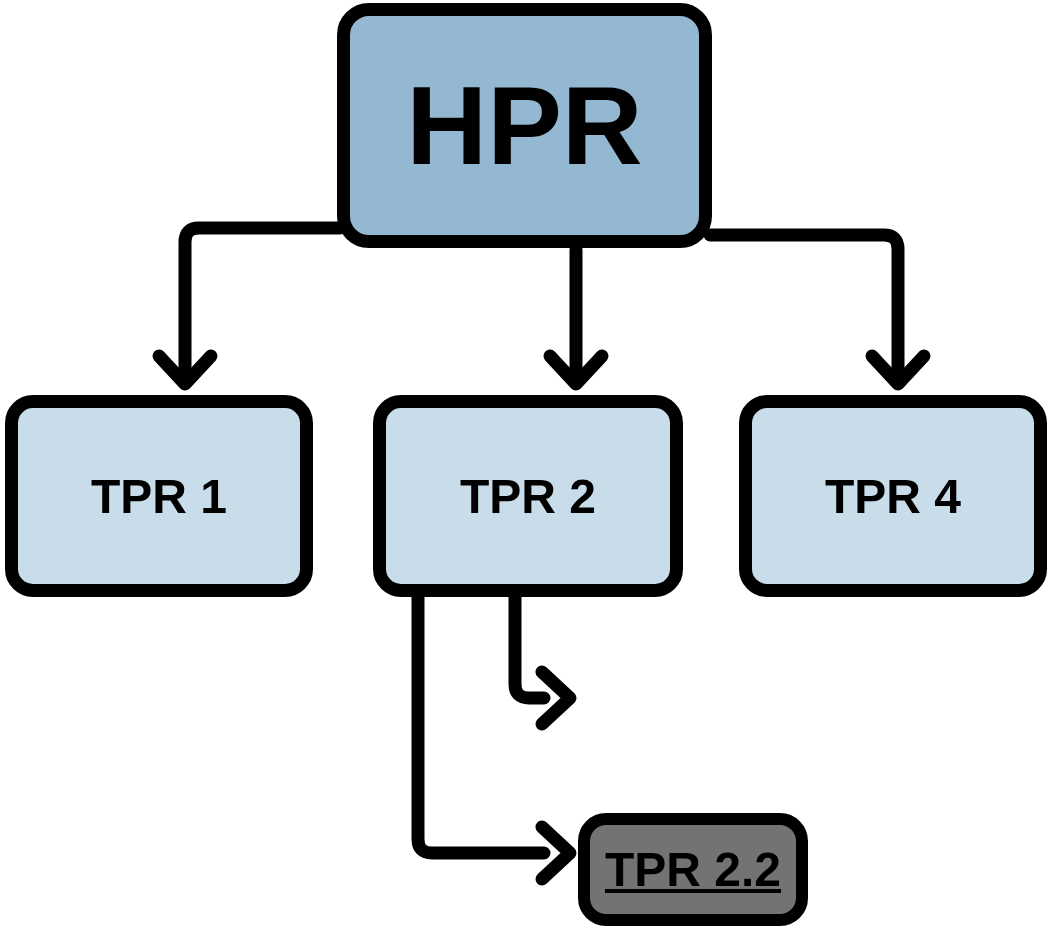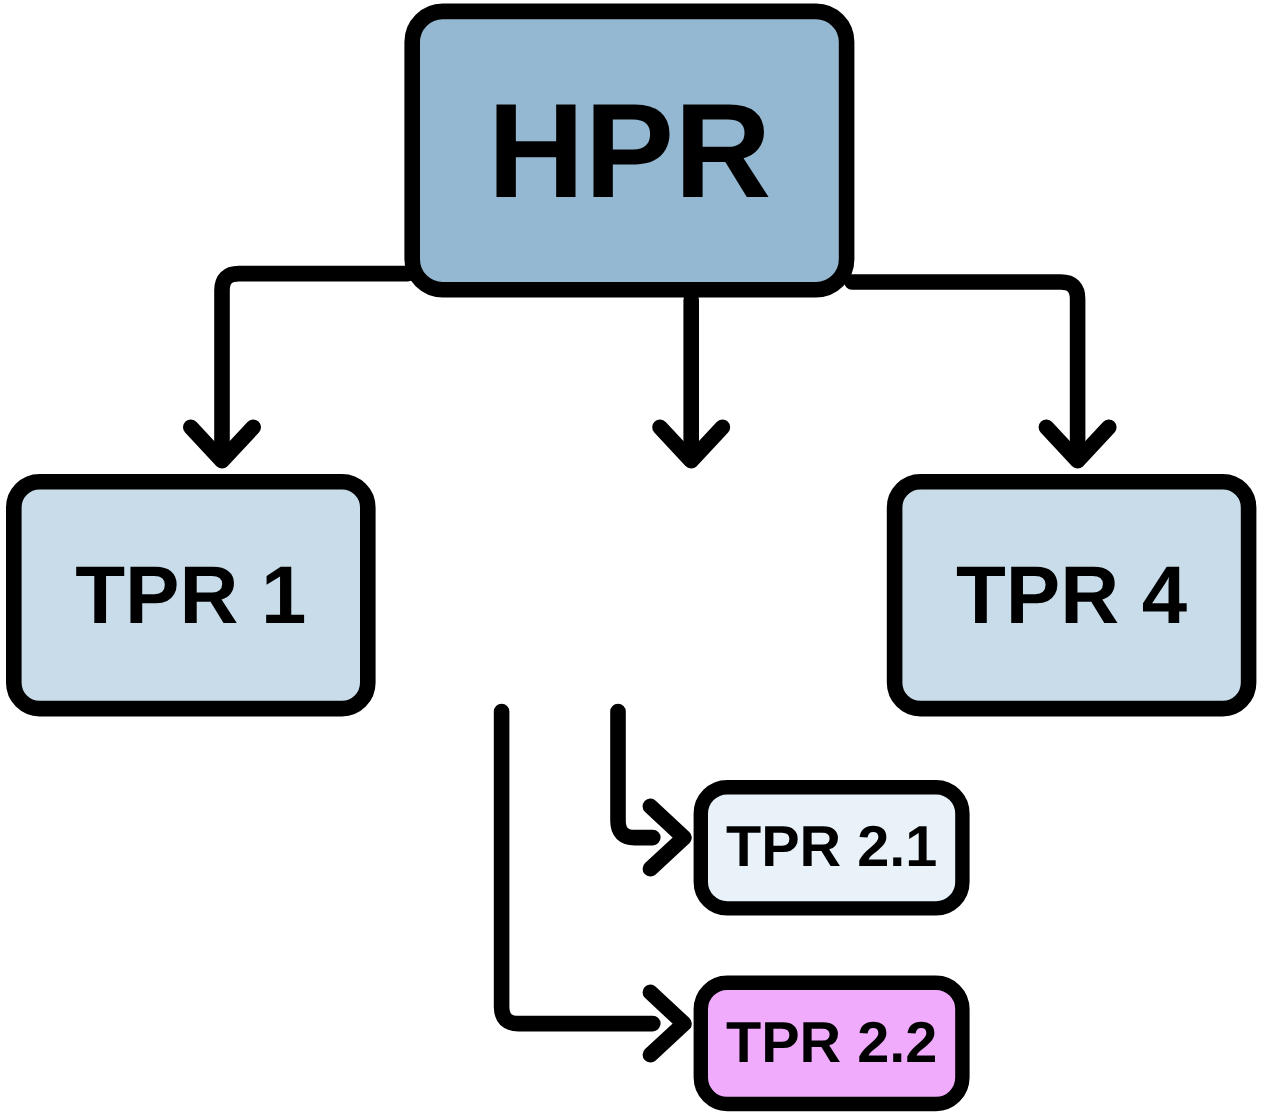--- a/index.html
+++ b/index.html
@@ -45,21 +45,21 @@
   .node-root {
     left: 337px; top: 3px;
     width: 375px; height: 245px;
     border-radius: 32px;
     font-size: 112px;
   }
   .node-l2 {
     top: 395px;
     width: 308px; height: 202px;
     border-radius: 28px;
-    font-size: 68px;
+    font-size: 48px;
   }
   .node-tpr1 { left: 5px; }
   .node-tpr2 { left: 373px; width: 310px; }
   .node-tpr3 { left: 739px; }
   .node-l3 {
     left: 578px;
     width: 230px; height: 113px;
     border: 12px solid #000000;
     border-radius: 28px;
     font-size: 48px;
@@ -92,26 +92,26 @@
   </svg>
 
   <div class="node node-root" style="background-color: rgb(148, 184, 209);">
     <span class="label">HPR</span>
   </div>
 
   <div class="node node-l2 node-tpr1" style="background-color: rgb(200, 221, 233);">
     <span class="label">TPR 1</span>
   </div>
 
+  <div class="node node-l2 node-tpr2" style="background-color: rgb(200, 221, 233);">
+    <span class="label">TPR 2</span>
+  </div>
 
   <div class="node node-l2 node-tpr3" style="background-color: rgb(200, 221, 233);">
     <span class="label">TPR 4</span>
   </div>
 
-  <div class="node node-l3 node-tpr21" style="background-color: rgb(233, 242, 249);">
-    <span class="label">TPR 2.1</span>
-  </div>
 
-  <div class="node node-l3 node-tpr22" style="background-color: #f0abfc;">
+  <div class="node node-l3 node-tpr22" style="background-color: #737373; text-decoration: underline;">
     <span class="label">TPR 2.2</span>
   </div>
 
 </div>
 
 </body></html>

